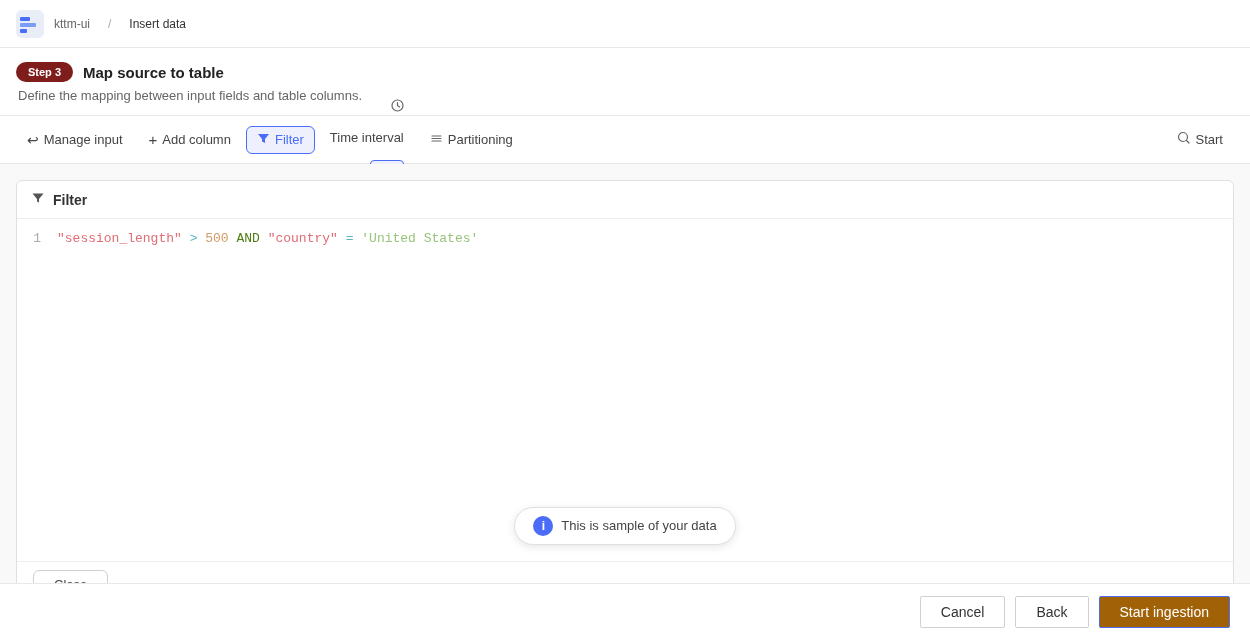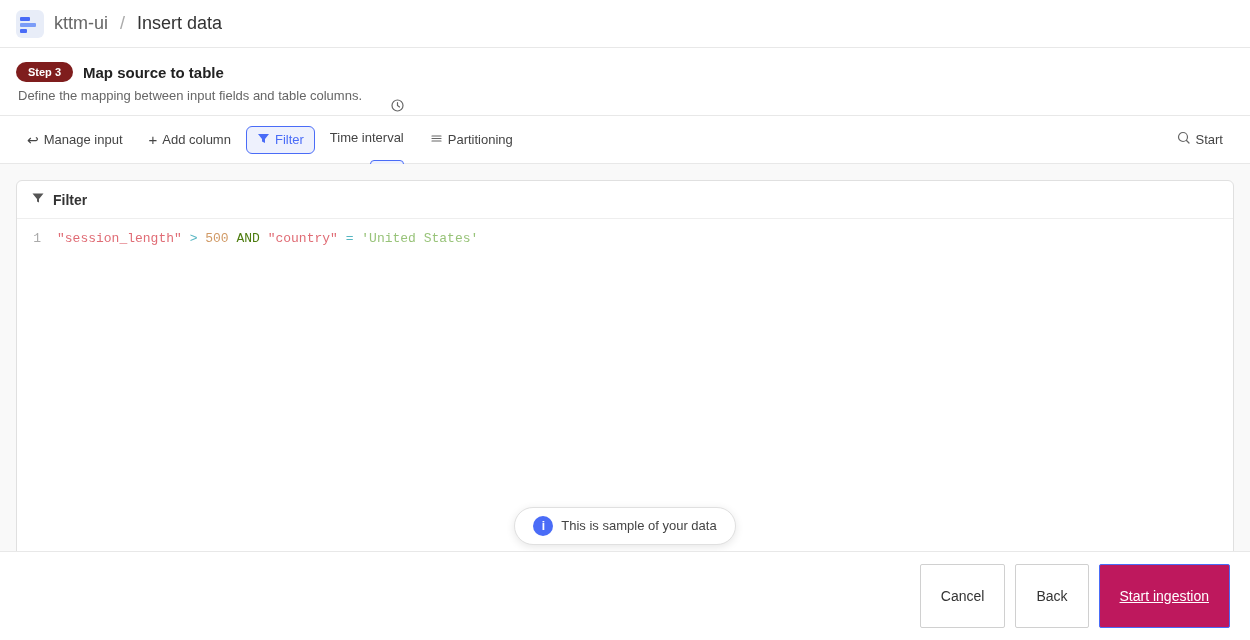--- a/index.html
+++ b/index.html
@@ -15,22 +15,22 @@
     }
     .app-logo {
       width: 28px;
       height: 28px;
       margin-right: 10px;
       flex-shrink: 0;
     }
     .breadcrumb {
       display: flex;
       align-items: center;
-      gap: 12px;
-      font-size: 18px;
+      gap: 18px;
+      font-size: 12px;
       color: #666;
       justify-content: center;
     }
     .breadcrumb-separator { color: #aaa; }
     .breadcrumb-current { color: #333; font-weight: 500; }
 
     
     .step-section {
       padding: 14px 16px 12px;
       border-bottom: 1px solid #e8e8e8;
@@ -224,33 +224,32 @@
       padding: 12px 20px;
       border-top: 1px solid #e8e8e8;
       background: #fff;
       gap: 10px;
       position: absolute;
       bottom: 0;
       left: 0;
       right: 0;
     }
     .footer-btn {
-      padding: 23px 20px;
+      padding: 7px 20px;
       border-radius: 2px;
       font-size: 14px;
       cursor: pointer;
       border: 1px solid #d0d0d0;
       background: #fff;
       color: #333;
     }
     .footer-btn.primary {
-      background: #be185d;
+      background: #a16207;
       color: #fff;
       border-color: #4a6cf7;
-      text-decoration: underline;
     }
 
     .page-wrapper {
       display: flex;
       flex-direction: column;
       height: 640px;
       position: relative;
     }
   </style>
 </head>

